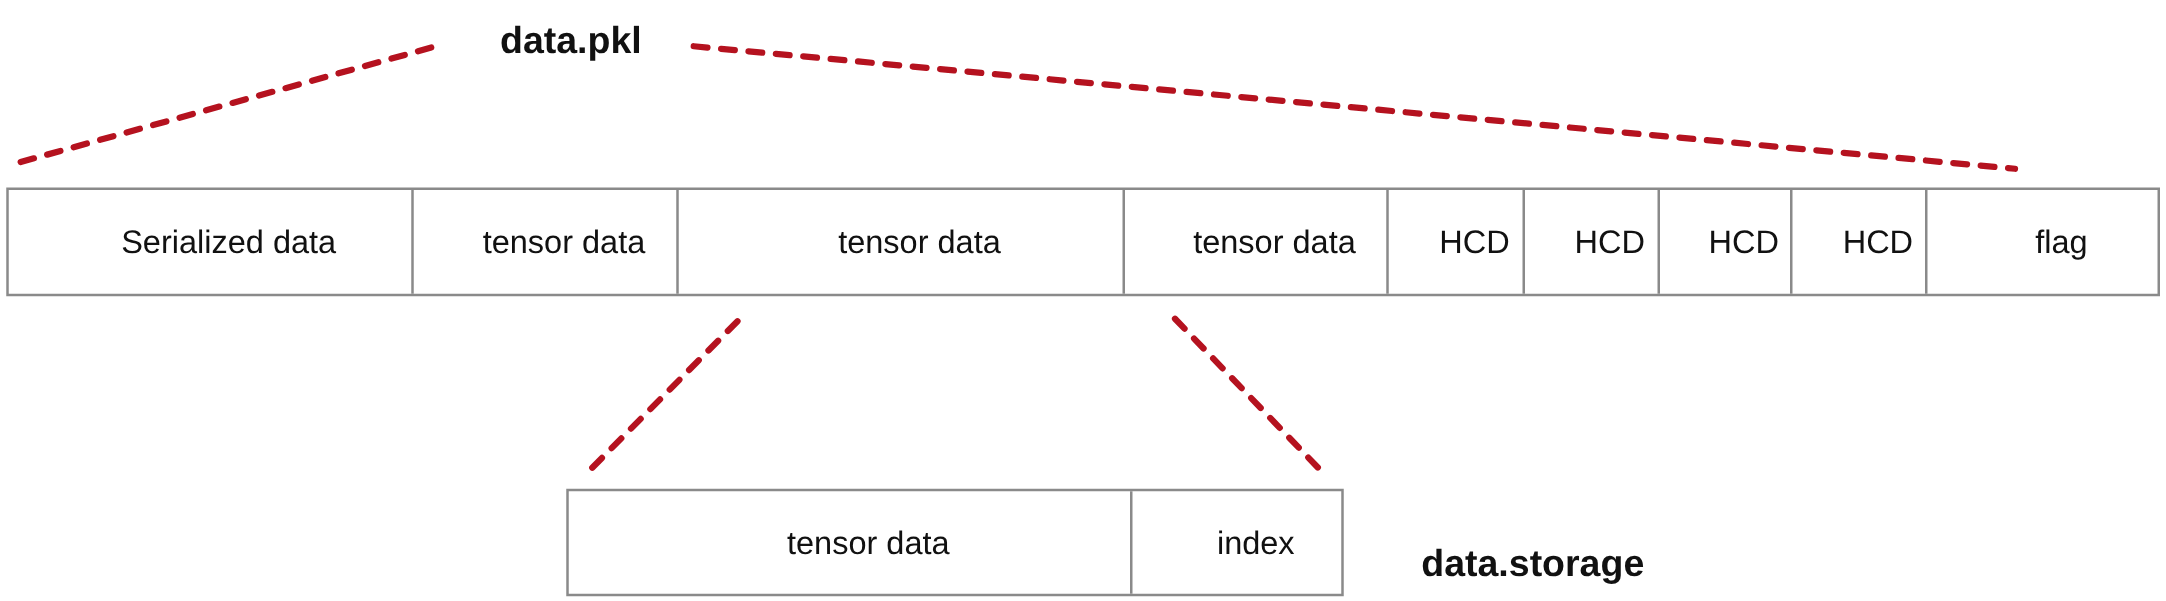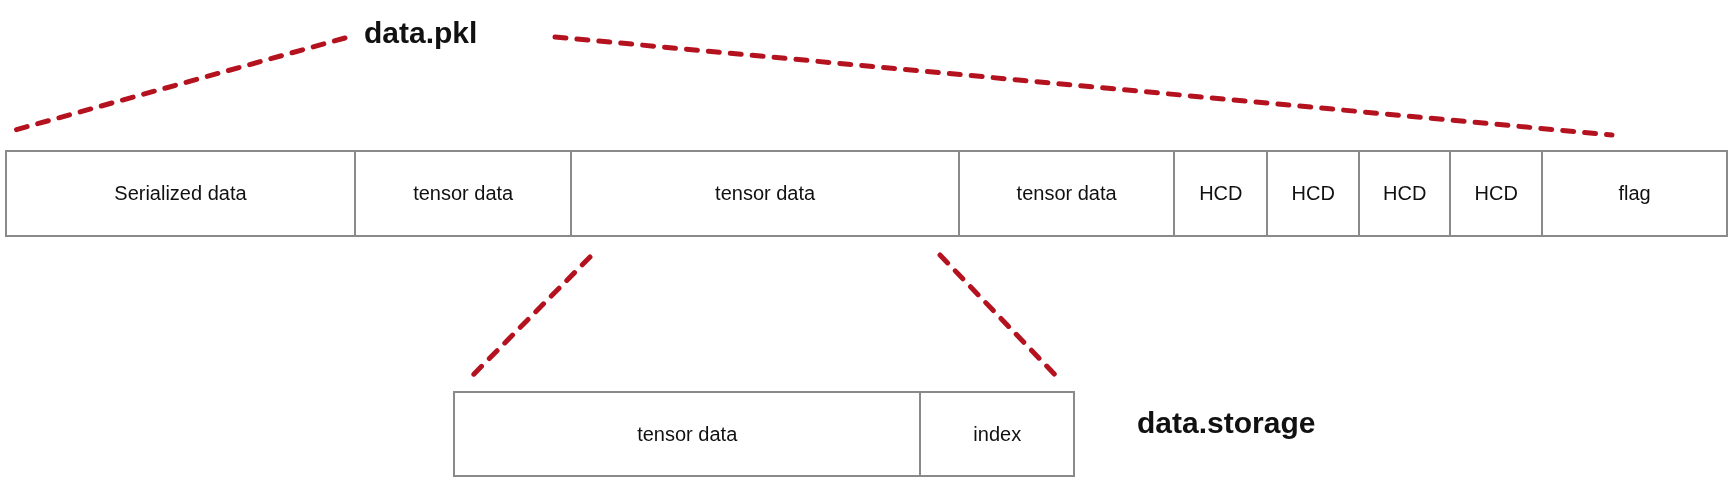--- a/index.html
+++ b/index.html
@@ -32,26 +32,26 @@
     fill: none;
   }
   .file-label {
     position: absolute;
     font-size: 30px;
     font-weight: bold;
     white-space: nowrap;
     letter-spacing: 0px;
   }
   .pkl-label {
-    left: 364px;
+    left: 400px;
     top: 16px;
   }
   .storage-label {
     left: 1137px;
-    top: 406px;
+    top: 435px;
   }
   .bar {
     position: absolute;
     display: flex;
     box-sizing: border-box;
     border: 2px solid var(--border-gray, #8a8a8a);
     background: #ffffff;
   }
   .top-bar {
     left: 5px;
@@ -62,25 +62,26 @@
   .storage-bar {
     left: 453px;
     top: 391px;
     width: 622px;
     height: 86px;
   }
   .seg {
     display: flex;
     align-items: center;
     justify-content: center;
-    font-size: 20px;
+    font-size: 26px;
     white-space: nowrap;
     border-right: 2px solid var(--border-gray, #8a8a8a);
     flex-basis: 0;
     overflow: hidden;
+    margin-left: 30px;
   }
   .seg:last-child { border-right: none; }
   
   .w0 { flex-grow: 351; }
   .w1 { flex-grow: 217; }
   .w2 { flex-grow: 390; }
   .w3 { flex-grow: 216; }
   .w4 { flex-grow: 92; }
   .w5 { flex-grow: 91; }
   .w6 { flex-grow: 90; }

